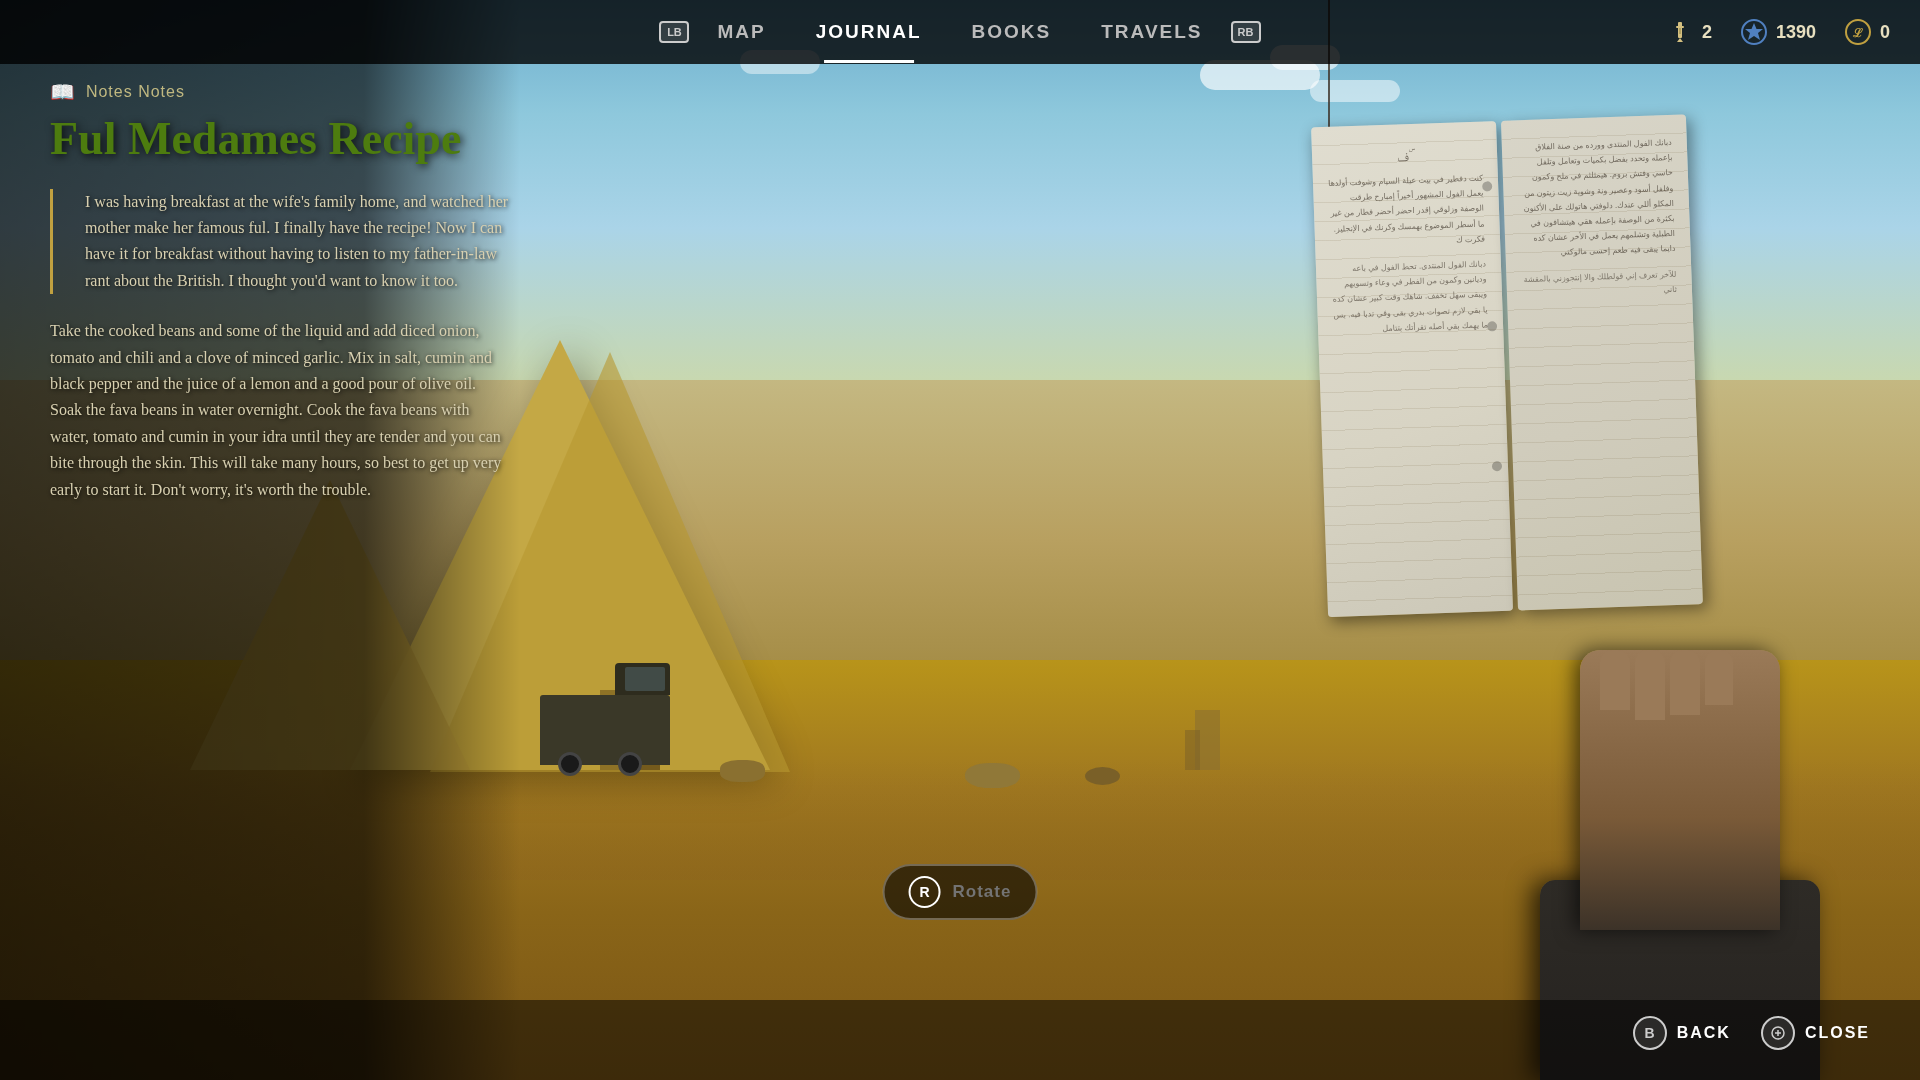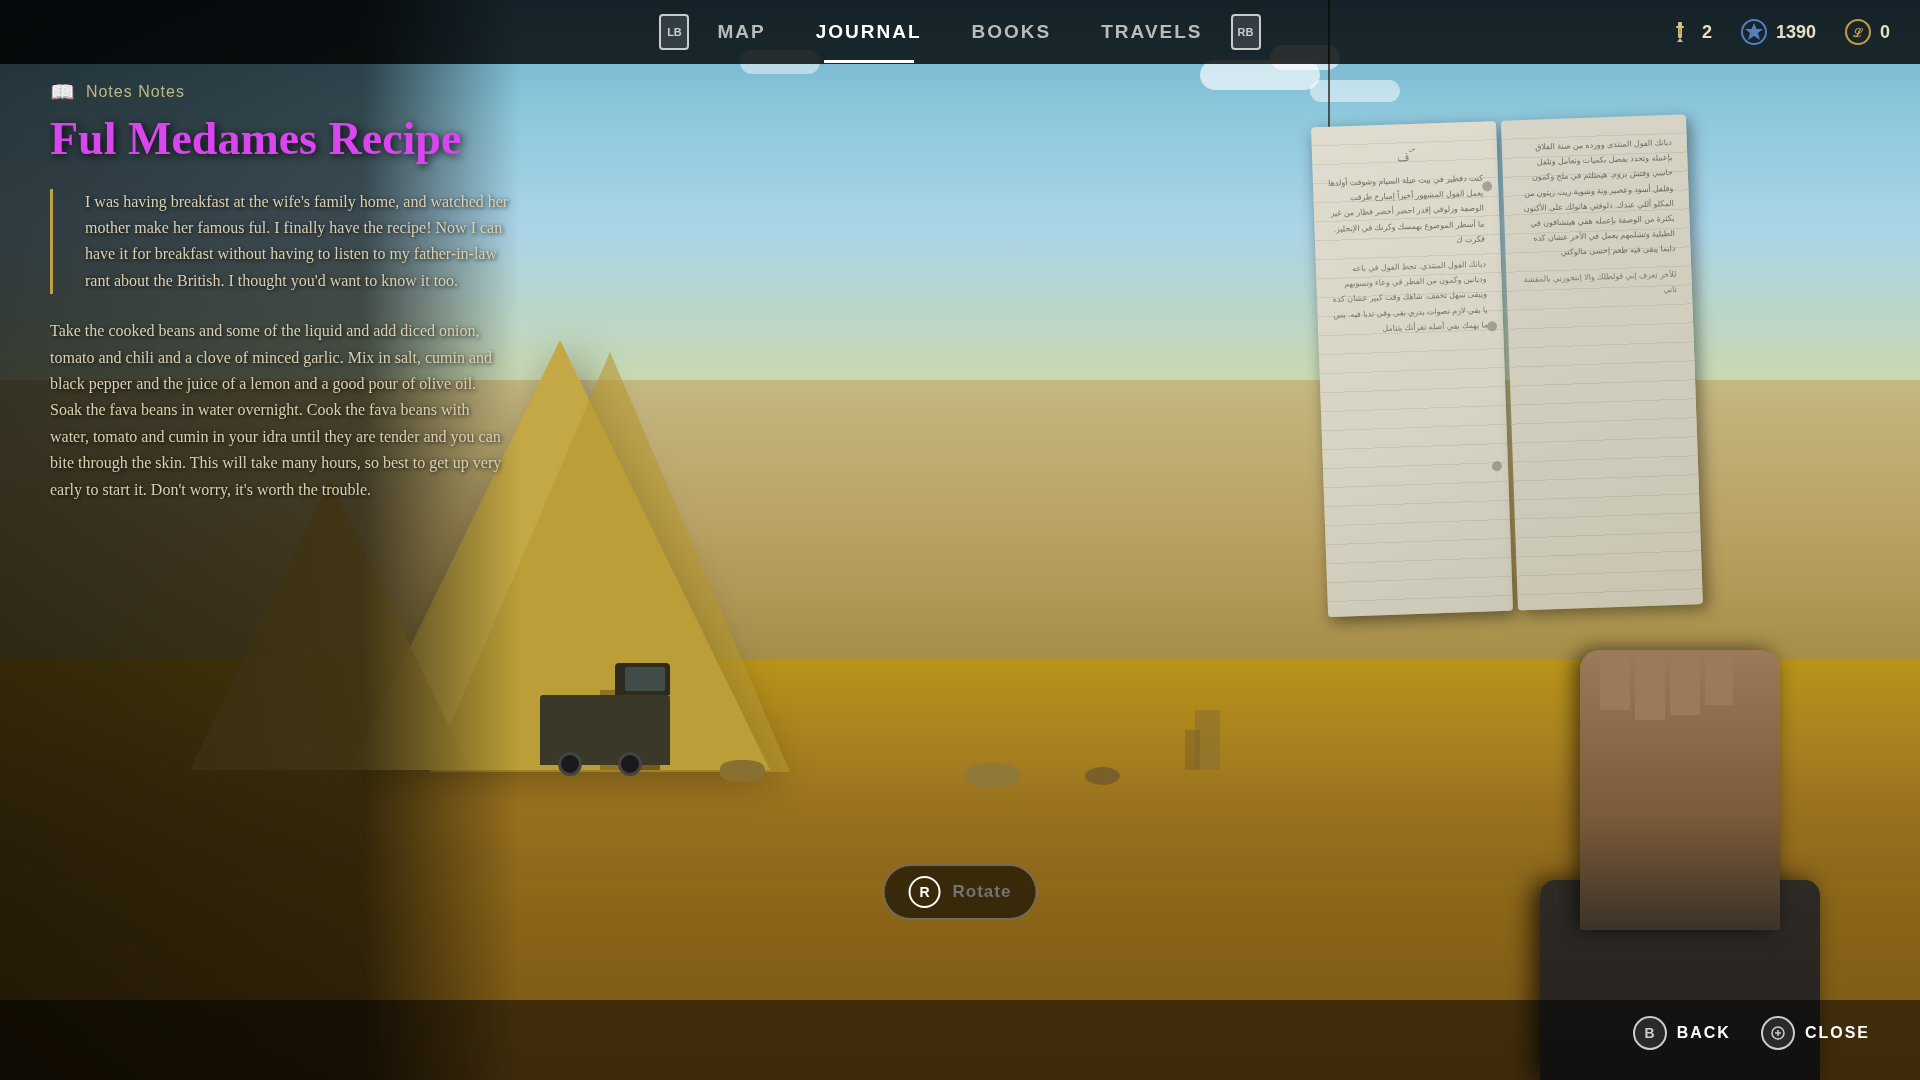--- a/index.html
+++ b/index.html
@@ -71,21 +71,21 @@
       display: flex;
       align-items: center;
       gap: 6px;
     }
 
     .nav-button-badge {
       display: inline-flex;
       align-items: center;
       justify-content: center;
       width: 30px;
-      height: 36px;
+      height: 22px;
       border: 2px solid #ccc;
       border-radius: 4px;
       font-size: 11px;
       font-family: 'Arial', sans-serif;
       font-weight: bold;
       color: #ccc;
       background: rgba(255,255,255,0.12);
     }
 
     .nav-tab {
@@ -168,21 +168,21 @@
     }
 
     .book-icon {
       font-size: 20px;
     }
 
     .recipe-title {
       font-family: 'Georgia', serif;
       font-size: 46px;
       font-weight: bold;
-      color: #d946ef;
+      color: #4d7c0f;
       margin-bottom: 24px;
       line-height: 1.1;
       text-shadow: 2px 2px 8px rgba(0,0,0,0.8);
     }
 
     .left-border-line {
       border-left: 3px solid #c0a040;
       padding-left: 32px;
       margin-bottom: 24px;
     }

